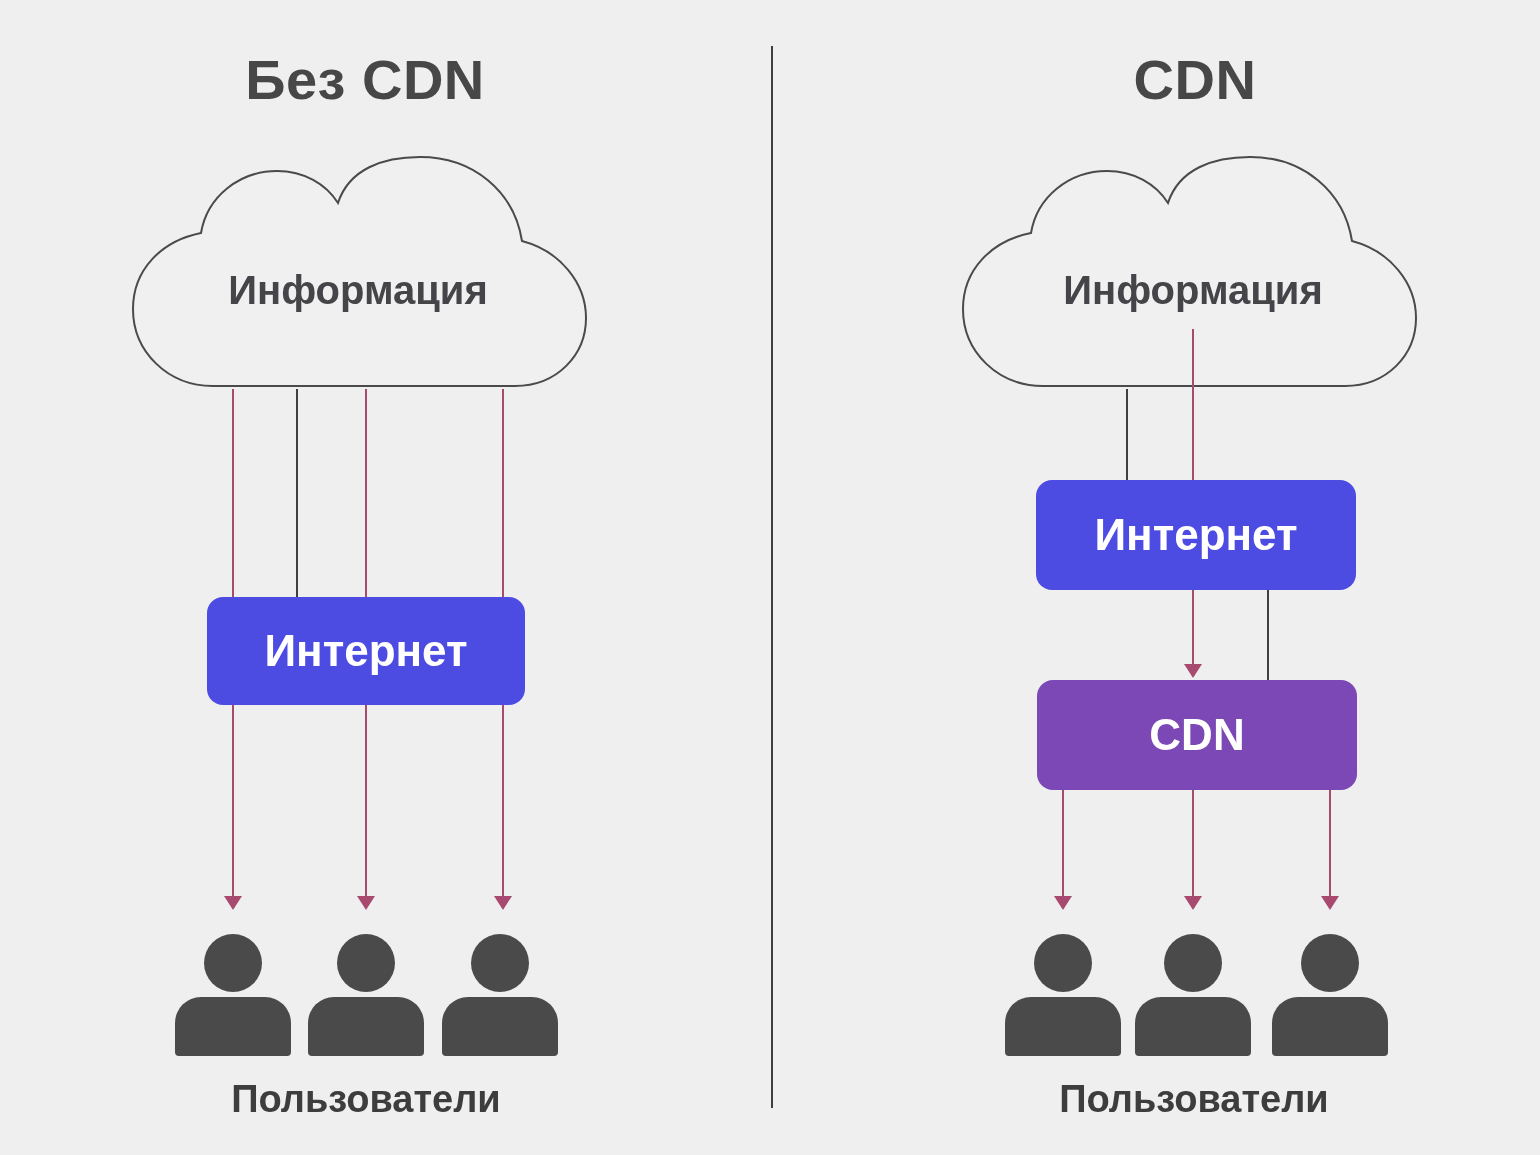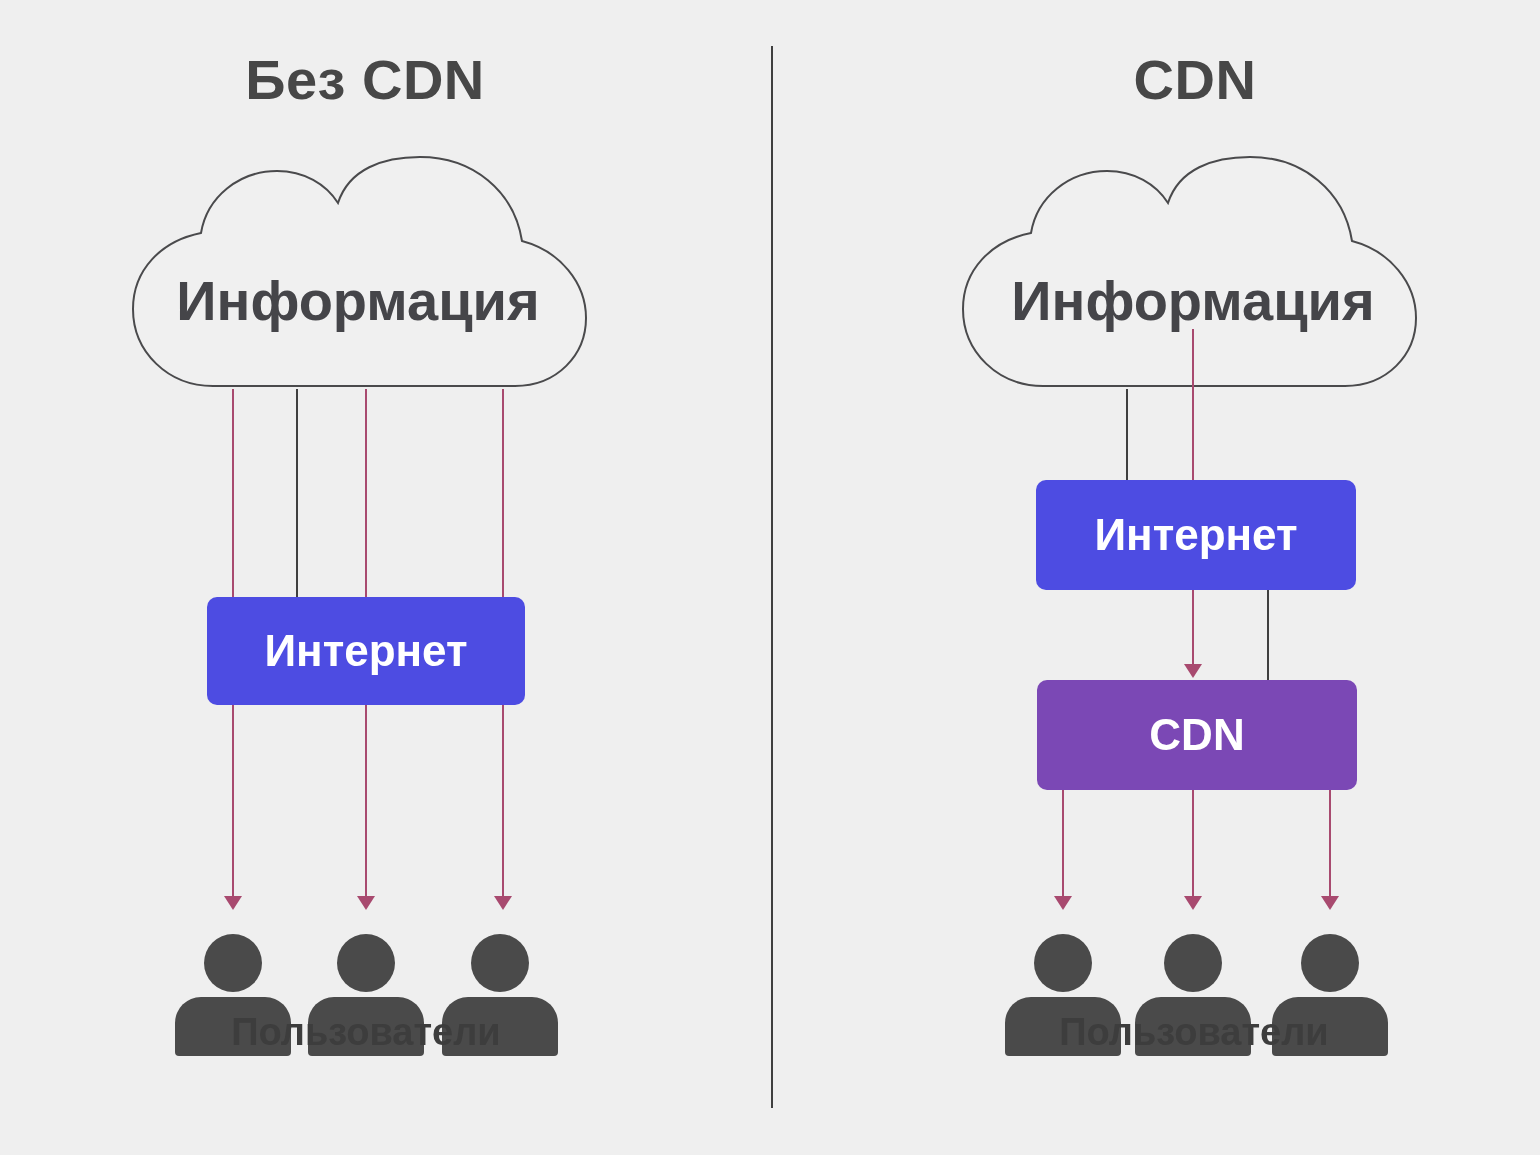--- a/index.html
+++ b/index.html
@@ -52,21 +52,21 @@
   .cloud-svg path{
     fill:#f0f0f0;
     stroke:var(--cloud-outline);
     stroke-width:2;
   }
   .cloud-label{
     position:absolute;
     top:268px;
     width:470px;
     text-align:center;
-    font-size:56px;
+    font-size:40px;
     font-weight:bold;
     color:#454549;
   }
   .vline{
     position:absolute;
     width:2px;
   }
   .vline.crimson{ background:var(--arrow); }
   .vline.dark{ background:var(--connector); }
   .ah{
@@ -74,21 +74,21 @@
     width:0; height:0;
     border-left:9px solid transparent;
     border-right:9px solid transparent;
     border-top:14px solid var(--arrow);
   }
   .node-box{
     position:absolute;
     display:flex;
     align-items:center;
     justify-content:center;
-    border-radius:10px;
+    border-radius:16px;
     color:var(--box-text);
     font-size:44px;
     font-weight:bold;
   }
   .node-box.internet{ background:var(--internet-box); }
   .node-box.cdn{ background:var(--cdn-box); }
   .user{
     position:absolute;
     top:934px;
     width:116px;
@@ -103,21 +103,21 @@
   }
   .user .torso{
     position:absolute;
     left:0; top:63px;
     width:116px; height:59px;
     border-radius:26px 26px 4px 4px;
     background:var(--user-icon);
   }
   .users-label{
     position:absolute;
-    top:1011px;
+    top:1078px;
     width:552px;
     text-align:center;
     font-size:38px;
     font-weight:bold;
     color:#3d3d3d;
   }
 </style>
 </head>
 <body>
 

